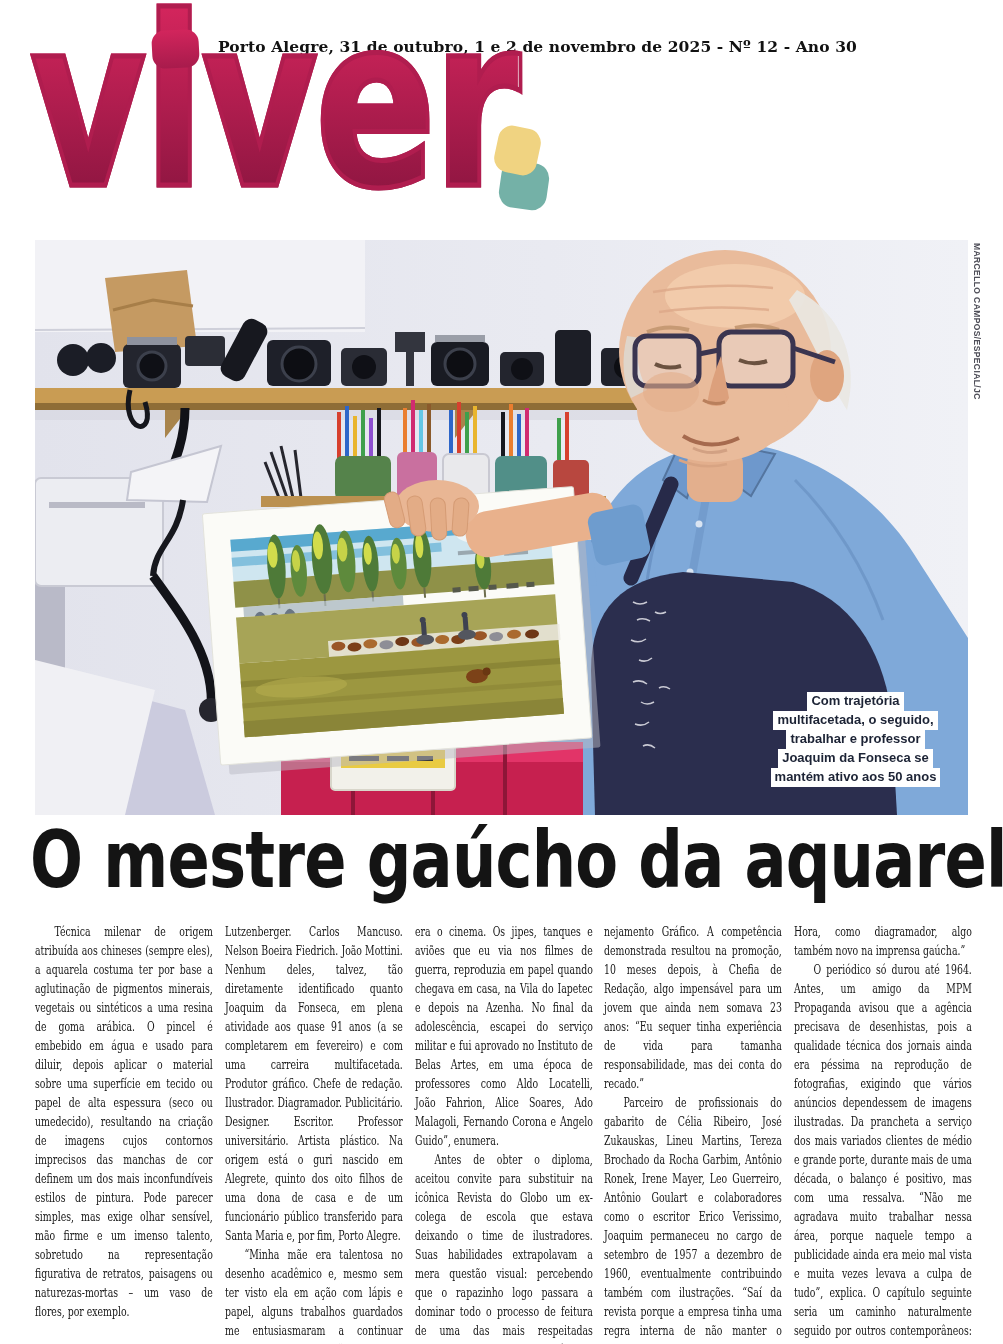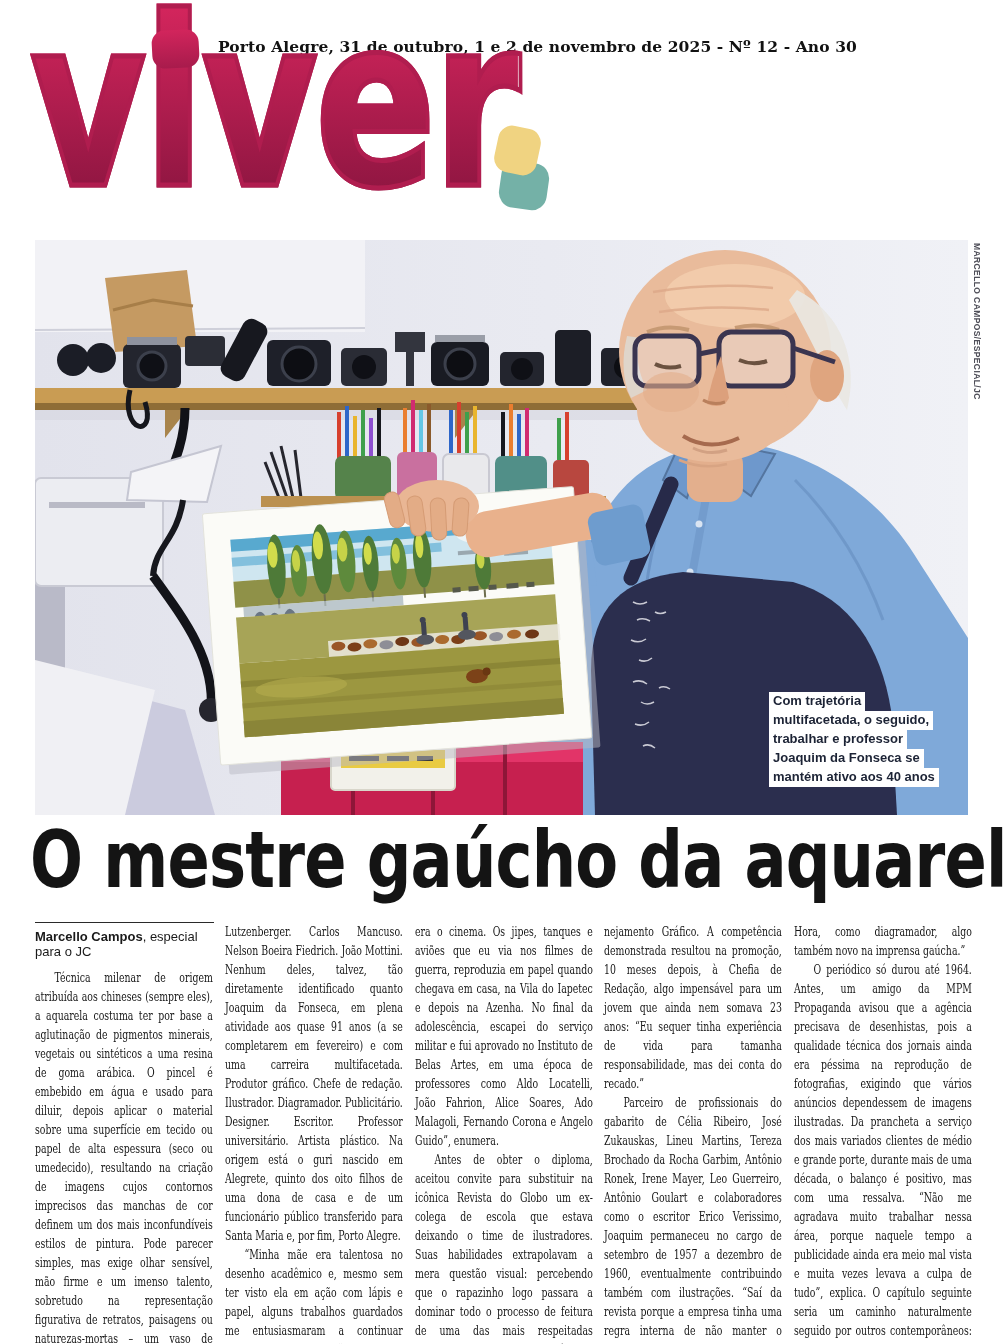--- a/index.html
+++ b/index.html
@@ -28,21 +28,21 @@
   .logo-dot-teal{position:absolute;left:470px;top:176px;width:48px;height:47px;border-radius:15px;
              background:var(--dot-teal);transform:rotate(8deg);}
   .logo-dot-yellow{position:absolute;left:466px;top:141px;width:43px;height:47px;border-radius:14px;
              background:var(--dot-yellow);transform:rotate(12deg);}
 
   
   .photo{position:absolute;left:35px;top:240px;width:933px;height:575px;overflow:hidden;background:#e7e8ef;}
   .photo svg{position:absolute;left:0;top:0;}
   .kicker{position:absolute;left:19px;top:482px;font-weight:bold;font-size:29px;line-height:31px;
           color:#151515;letter-spacing:-0.5px;}
-  .caption{position:absolute;right:14px;top:452px;width:185px;text-align:left;
+  .caption{position:absolute;right:20px;top:452px;width:185px;text-align:center;
            font-size:13px;line-height:18px;font-weight:bold;color:var(--caption-color);}
   .caption .cap-line{display:inline-block;background:#ffffff;padding:0 4px 1px 4px;margin-bottom:0;}
   .credit{position:absolute;left:972px;top:243px;writing-mode:vertical-rl;
           font-size:8.5px;letter-spacing:.4px;color:#4e4e58;font-weight:bold;}
 
   
   .headline{position:absolute;left:30px;top:820px;width:1180px;
             font-family:"DejaVu Sans",sans-serif;font-weight:bold;font-size:78px;line-height:1.05;
             color:var(--headline-color);letter-spacing:-1px;white-space:nowrap;
             transform:scaleX(0.80);transform-origin:left top;}
@@ -296,32 +296,29 @@
       <g>
         <ellipse cx="402" cy="266" rx="42" ry="26" fill="#e9b694"></ellipse>
         <rect x="352" y="252" width="15" height="36" rx="7" transform="rotate(-14 359 270)" fill="#e3ac86" stroke="#d59b74" stroke-width="1"></rect>
         <rect x="374" y="256" width="15" height="40" rx="7" transform="rotate(-8 381 276)" fill="#e3ac86" stroke="#d59b74" stroke-width="1"></rect>
         <rect x="396" y="258" width="15" height="42" rx="7" transform="rotate(-3 403 279)" fill="#e3ac86" stroke="#d59b74" stroke-width="1"></rect>
         <rect x="418" y="258" width="15" height="38" rx="7" transform="rotate(4 425 277)" fill="#e3ac86" stroke="#d59b74" stroke-width="1"></rect>
       </g>
     </svg>
 
 
-    <div class="caption"><span class="cap-line">Com trajetória</span><br><span class="cap-line">multifacetada, o seguido,</span><br><span class="cap-line">trabalhar e professor</span><br><span class="cap-line">Joaquim da Fonseca se</span><br><span class="cap-line">mantém ativo aos 40 anos</span><br></div>
+    <div class="caption"><span class="cap-line">Com trajetória</span><br><span class="cap-line">multifacetada, o seguido,</span><br><span class="cap-line">trabalhar e professor</span><br><span class="cap-line">Joaquim da Fonseca se</span><br><span class="cap-line">mantém ativo aos 50 anos</span><br></div>
   </div>
 
   <div class="credit">MARCELLO CAMPOS/ESPECIAL/JC</div>
 
   <h1 class="headline">O mestre gaúcho da aquarela</h1>
 
   <div class="article">
     <div class="col">
-      <div class="byline-block">
-        <span class="byline-name">Marcello Campos</span><span>, especial para o JC</span>
-      </div>
       <div class="coltext">
           <p class="indent">Técnica milenar de origem atribuída aos chineses (sempre eles), a aquarela costuma ter por base a aglutinação de pigmentos minerais, vegetais ou sintéticos a uma resina de goma arábica. O pincel é embebido em água e usado para diluir, depois aplicar o material sobre uma superfície em tecido ou papel de alta espessura (seco ou umedecido), resultando na criação de imagens cujos contornos imprecisos das manchas de cor definem um dos mais inconfundíveis estilos de pintura. Pode parecer simples, mas exige olhar sensível, mão firme e um imenso talento, sobretudo na representação figurativa de retratos, paisagens ou naturezas-mortas – um vaso de flores, por exemplo.</p>
         </div>
     </div>
     <div class="col">
       <div class="coltext">
           <p class="">Lutzenberger. Carlos Mancuso. Nelson Boeira Fiedrich. João Mottini. Nenhum deles, talvez, tão diretamente identificado quanto Joaquim da Fonseca, em plena atividade aos quase 91 anos (a se completarem em fevereiro) e com uma carreira multifacetada. Produtor gráfico. Chefe de redação. Ilustrador. Diagramador. Publicitário. Designer. Escritor. Professor universitário. Artista plástico. Na origem está o guri nascido em Alegrete, quinto dos oito filhos de uma dona de casa e de um funcionário público transferido para Santa Maria e, por fim, Porto Alegre.</p>
           <p class="indent">“Minha mãe era talentosa no desenho acadêmico e, mesmo sem ter visto ela em ação com lápis e papel, alguns trabalhos guardados me entusiasmaram a continuar rabiscando”, relembra. “A gente vivia na Capital desde 1948, quando eu tinha 13 anos, e meu divertimento preferido nos tempos de Julinho</p>
         </div>
     </div>

